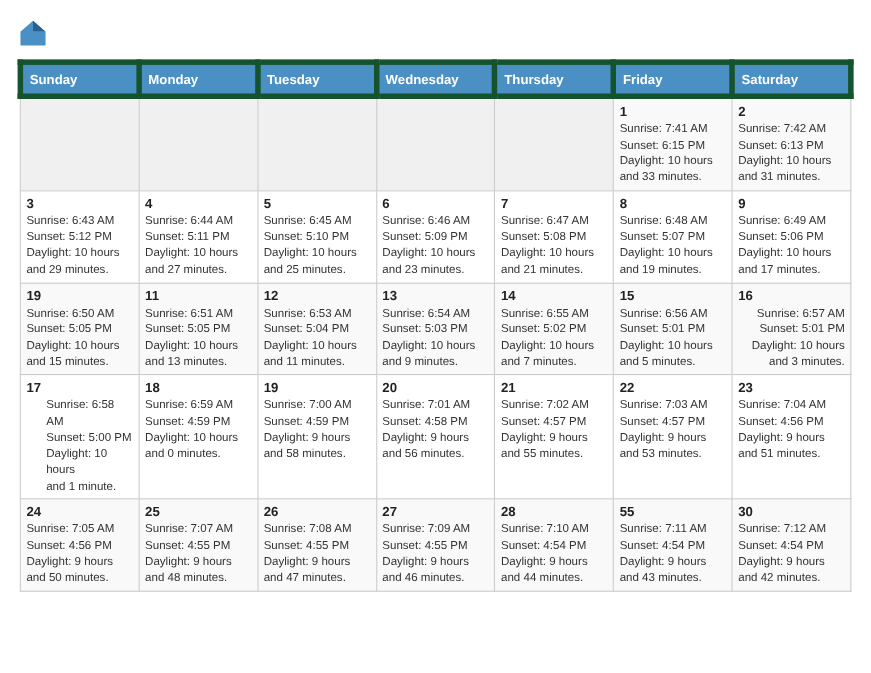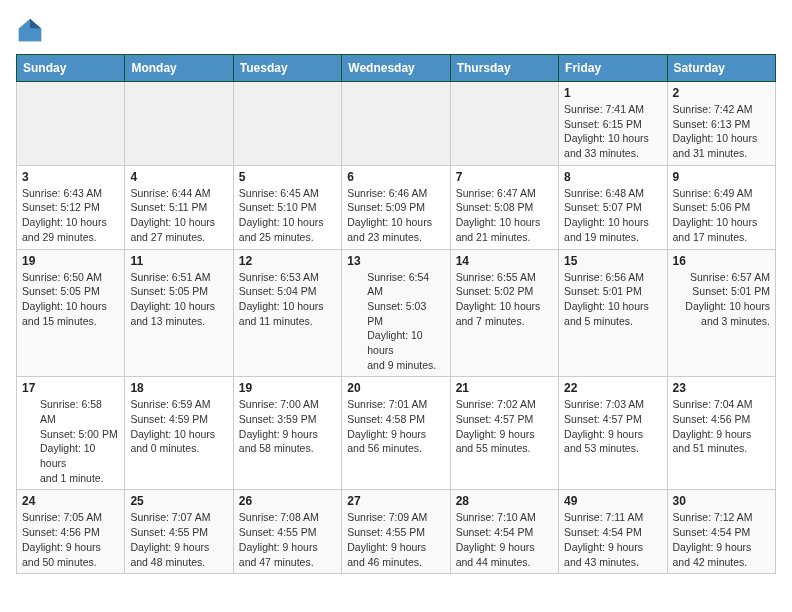--- a/index.html
+++ b/index.html
@@ -49,21 +49,21 @@
       border-collapse: collapse;
       font-size: 11px;
     }
     .calendar thead th {
       background: #4a90c4;
       color: #fff;
       padding: 6px 6px;
       text-align: left;
       font-size: 12px;
       font-weight: bold;
-      border: 1px solid #14532d;
+      border: 5px solid #14532d;
     }
     .calendar tbody td {
       border: 1px solid #ccc;
       vertical-align: top;
       padding: 4px 5px;
       width: 108px;
       min-height: 80px;
       height: 80px;
       background: #fff;
     }
@@ -212,21 +212,21 @@
         </td>
         <td>
           <span class="day-num">12</span>
           <div class="day-info" style="white-space: pre-line;">Sunrise: 6:53 AM
 Sunset: 5:04 PM
 Daylight: 10 hours
 and 11 minutes.</div>
         </td>
         <td>
           <span class="day-num">13</span>
-          <div class="day-info" style="white-space: pre-line; margin-left: 20px;">Sunrise: 6:54 AM
+          <div class="day-info" style="white-space: pre-line;">Sunrise: 6:54 AM
 Sunset: 5:03 PM
 Daylight: 10 hours
 and 9 minutes.</div>
         </td>
         <td>
           <span class="day-num">14</span>
           <div class="day-info" style="white-space: pre-line;">Sunrise: 6:55 AM
 Sunset: 5:02 PM
 Daylight: 10 hours
 and 7 minutes.</div>
@@ -257,21 +257,21 @@
         <td>
           <span class="day-num">18</span>
           <div class="day-info" style="white-space: pre-line;">Sunrise: 6:59 AM
 Sunset: 4:59 PM
 Daylight: 10 hours
 and 0 minutes.</div>
         </td>
         <td>
           <span class="day-num">19</span>
           <div class="day-info" style="white-space: pre-line;">Sunrise: 7:00 AM
-Sunset: 3:59 PM
+Sunset: 4:59 PM
 Daylight: 9 hours
 and 58 minutes.</div>
         </td>
         <td>
           <span class="day-num">20</span>
           <div class="day-info" style="white-space: pre-line;">Sunrise: 7:01 AM
 Sunset: 4:58 PM
 Daylight: 9 hours
 and 56 minutes.</div>
         </td>
@@ -327,21 +327,21 @@
 and 46 minutes.</div>
         </td>
         <td>
           <span class="day-num">28</span>
           <div class="day-info" style="white-space: pre-line;">Sunrise: 7:10 AM
 Sunset: 4:54 PM
 Daylight: 9 hours
 and 44 minutes.</div>
         </td>
         <td>
-          <span class="day-num">49</span>
+          <span class="day-num">55</span>
           <div class="day-info" style="white-space: pre-line;">Sunrise: 7:11 AM
 Sunset: 4:54 PM
 Daylight: 9 hours
 and 43 minutes.</div>
         </td>
         <td>
           <span class="day-num">30</span>
           <div class="day-info" style="white-space: pre-line;">Sunrise: 7:12 AM
 Sunset: 4:54 PM
 Daylight: 9 hours

